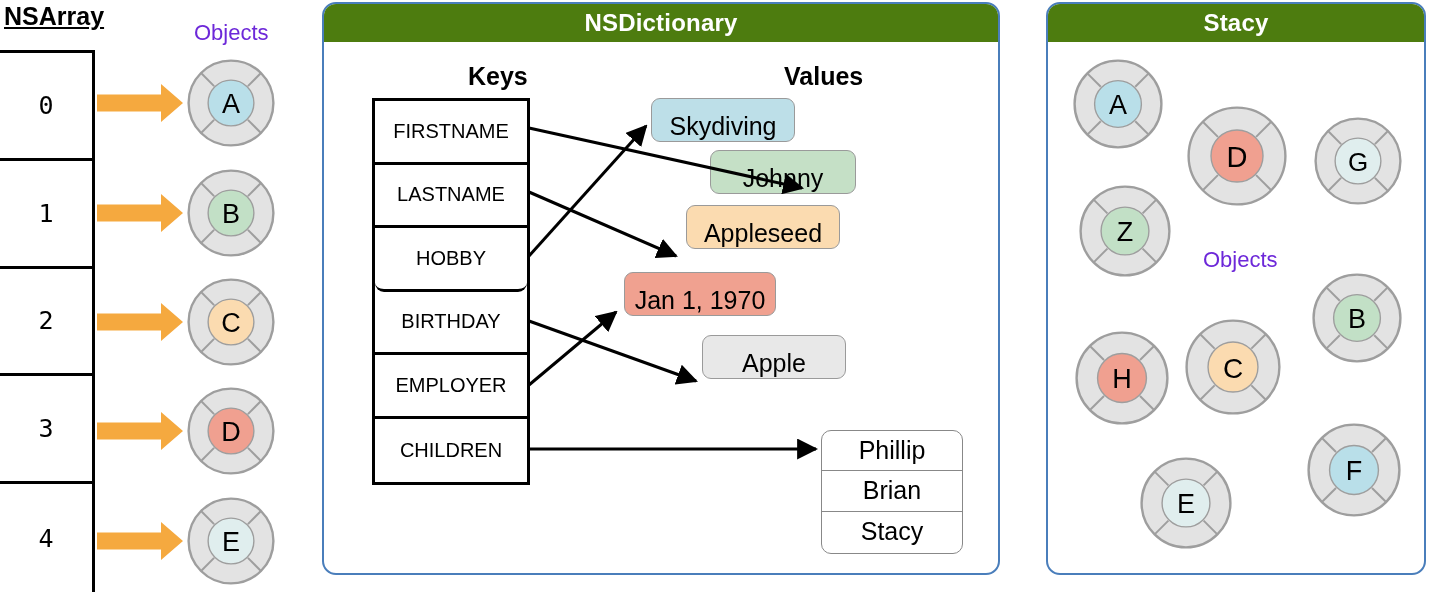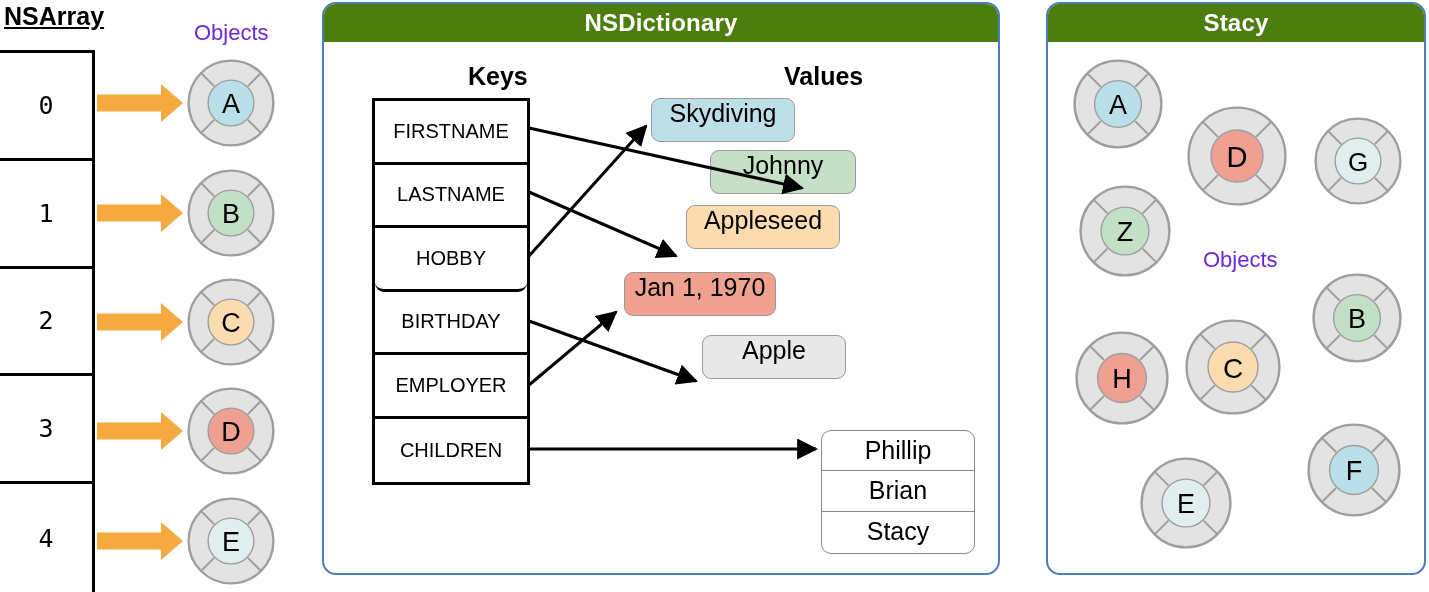--- a/index.html
+++ b/index.html
@@ -30,21 +30,21 @@
 
   
   .keys-table{position:absolute;border:3px solid #000;box-sizing:border-box;background:#fff;}
   .key-cell{box-sizing:border-box;border-bottom:3px solid #000;
             display:flex;align-items:center;justify-content:center;}
   .key-cell:last-child{border-bottom:none;}
   .key-cell span{font-size:20px;}
 
   
   .pill{position:absolute;box-sizing:border-box;border:1.5px solid #9a9a9a;border-radius:9px;
-        display:flex;align-items:flex-start;justify-content:center;}
+        display:flex;align-items:flex-end;justify-content:center;}
   .pill span{font-size:25px;color:#000;}
 
   
   .sub-table{position:absolute;box-sizing:border-box;border:1.5px solid #888;border-radius:10px;
              background:#fff;overflow:hidden;}
   .sub-row{box-sizing:border-box;border-bottom:1.5px solid #888;
            display:flex;align-items:center;justify-content:center;}
   .sub-row:last-child{border-bottom:none;}
   .sub-row span{font-size:25px;}
 
@@ -183,21 +183,21 @@
             <span>Appleseed</span>
           </div>
           <div class="pill" style="left: 300px; top: 230px; width: 152px; height: 44px; background: rgb(240, 161, 144);">
             <span>Jan 1, 1970</span>
           </div>
           <div class="pill" style="left: 378px; top: 293px; width: 144px; height: 44px; background: rgb(232, 232, 232);">
             <span>Apple</span>
           </div>
         </div>
 
-      <div class="sub-table" id="children-table" style="left:497px;top:388px;width:154px;height:124px;">
+      <div class="sub-table" id="children-table" style="left:497px;top:388px;width:142px;height:124px;">
           <div class="sub-row" style="height: 40.3333px;">
             <span>Phillip</span>
           </div>
           <div class="sub-row" style="height: 40.3333px;">
             <span>Brian</span>
           </div>
           <div class="sub-row" style="height: 40.3333px;">
             <span>Stacy</span>
           </div>
         </div>

